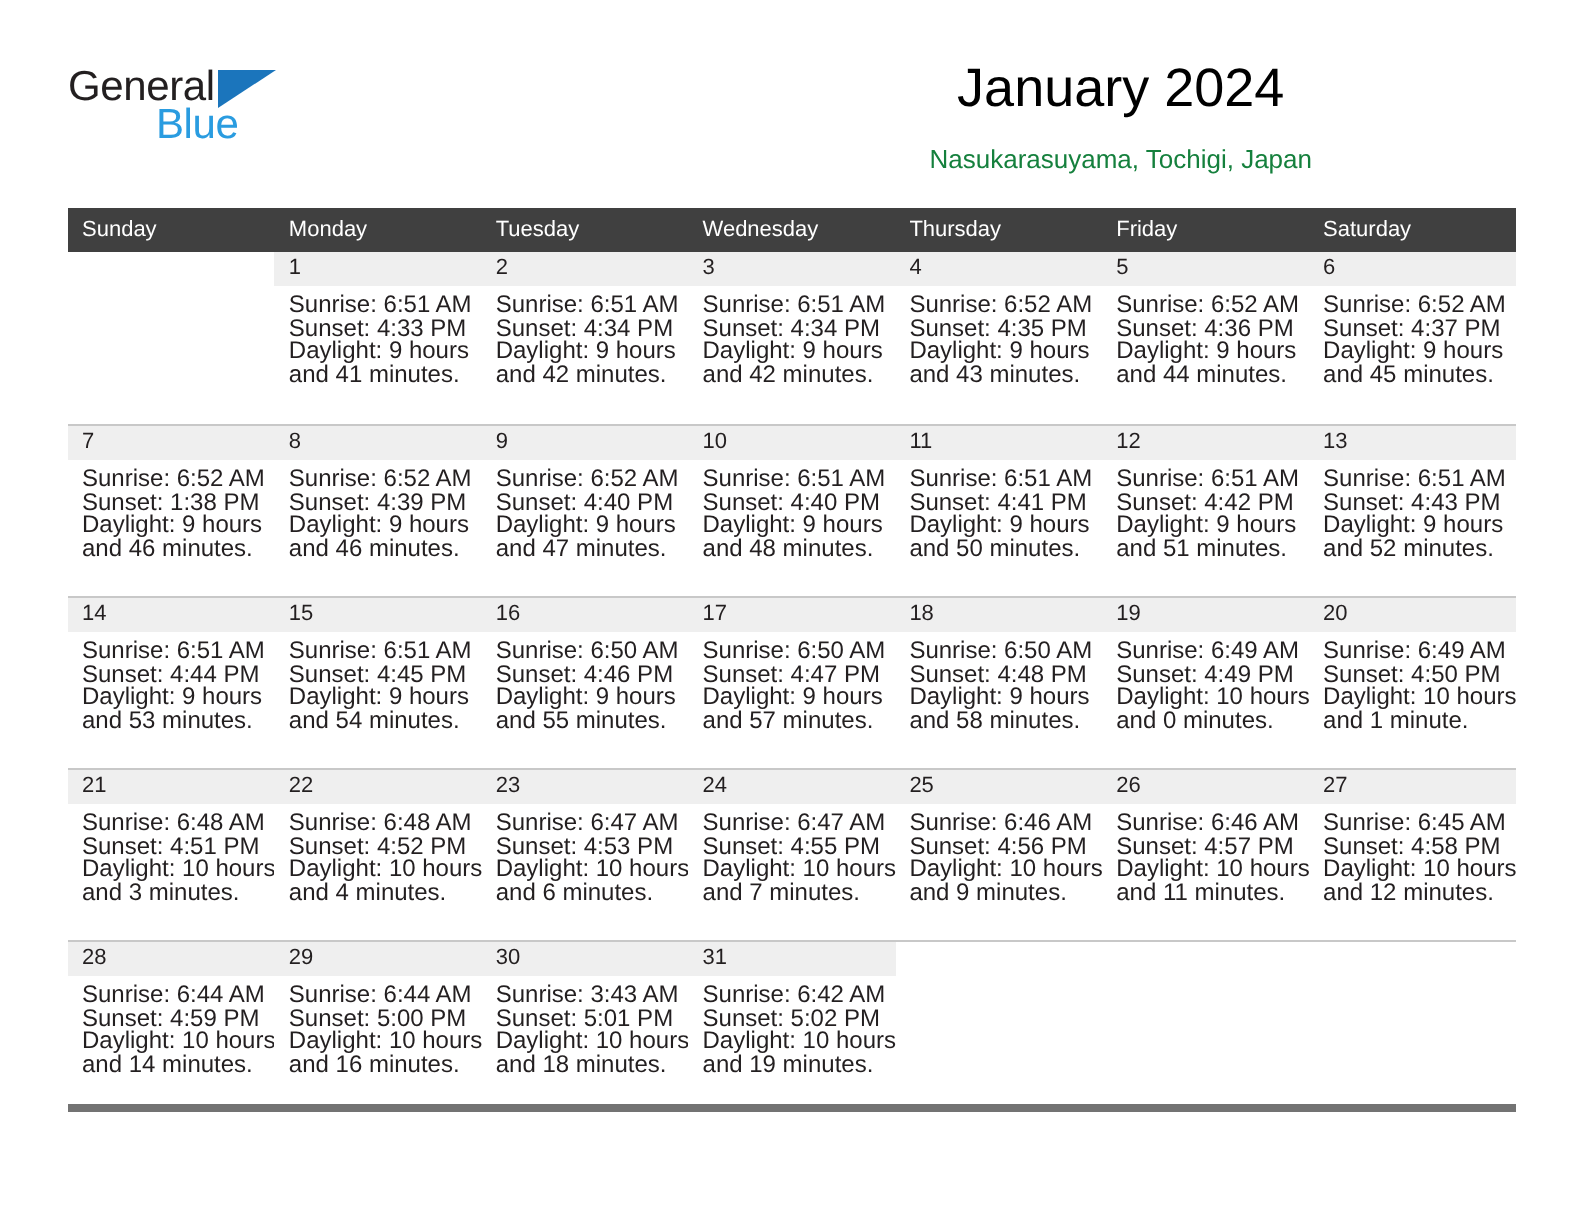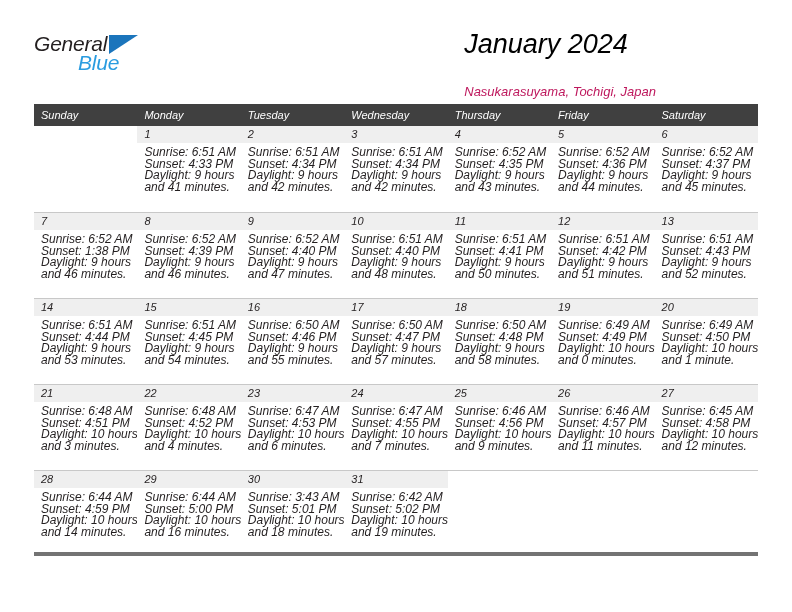--- a/index.html
+++ b/index.html
@@ -12,21 +12,20 @@
     background: #ffffff;
     font-family: "Liberation Sans", sans-serif;
     color: #000000;
     overflow: hidden;
   }
   .page {
     position: relative;
     width: 690px;
     height: 612px;
     box-sizing: border-box;
-    font-style: italic;
   }
 
   
   .topbar {
     position: absolute;
     left: 34px;
     top: 28px;
     right: 34px;
     height: 68px;
   }
@@ -61,33 +60,33 @@
     top: 19px;
     font-size: 21px;
     letter-spacing: -0.2px;
     color: #2a9ce0;
   }
 
   .title-block {
     position: absolute;
     right: 0;
     top: 0;
-    text-align: left;
+    text-align: center;
   }
   .cal-title {
     font-size: 27px;
     font-weight: normal;
     color: #000000;
     line-height: 32px;
     white-space: nowrap;
   }
   .cal-subtitle {
-    margin-top: 24px;
+    margin-top: 12px;
     font-size: 13px;
-    color: #be185d;
+    color: #15803d;
     line-height: 16px;
     white-space: nowrap;
   }
 
   
   .cal {
     position: absolute;
     left: 34px;
     top: 104px;
     width: 724px;

